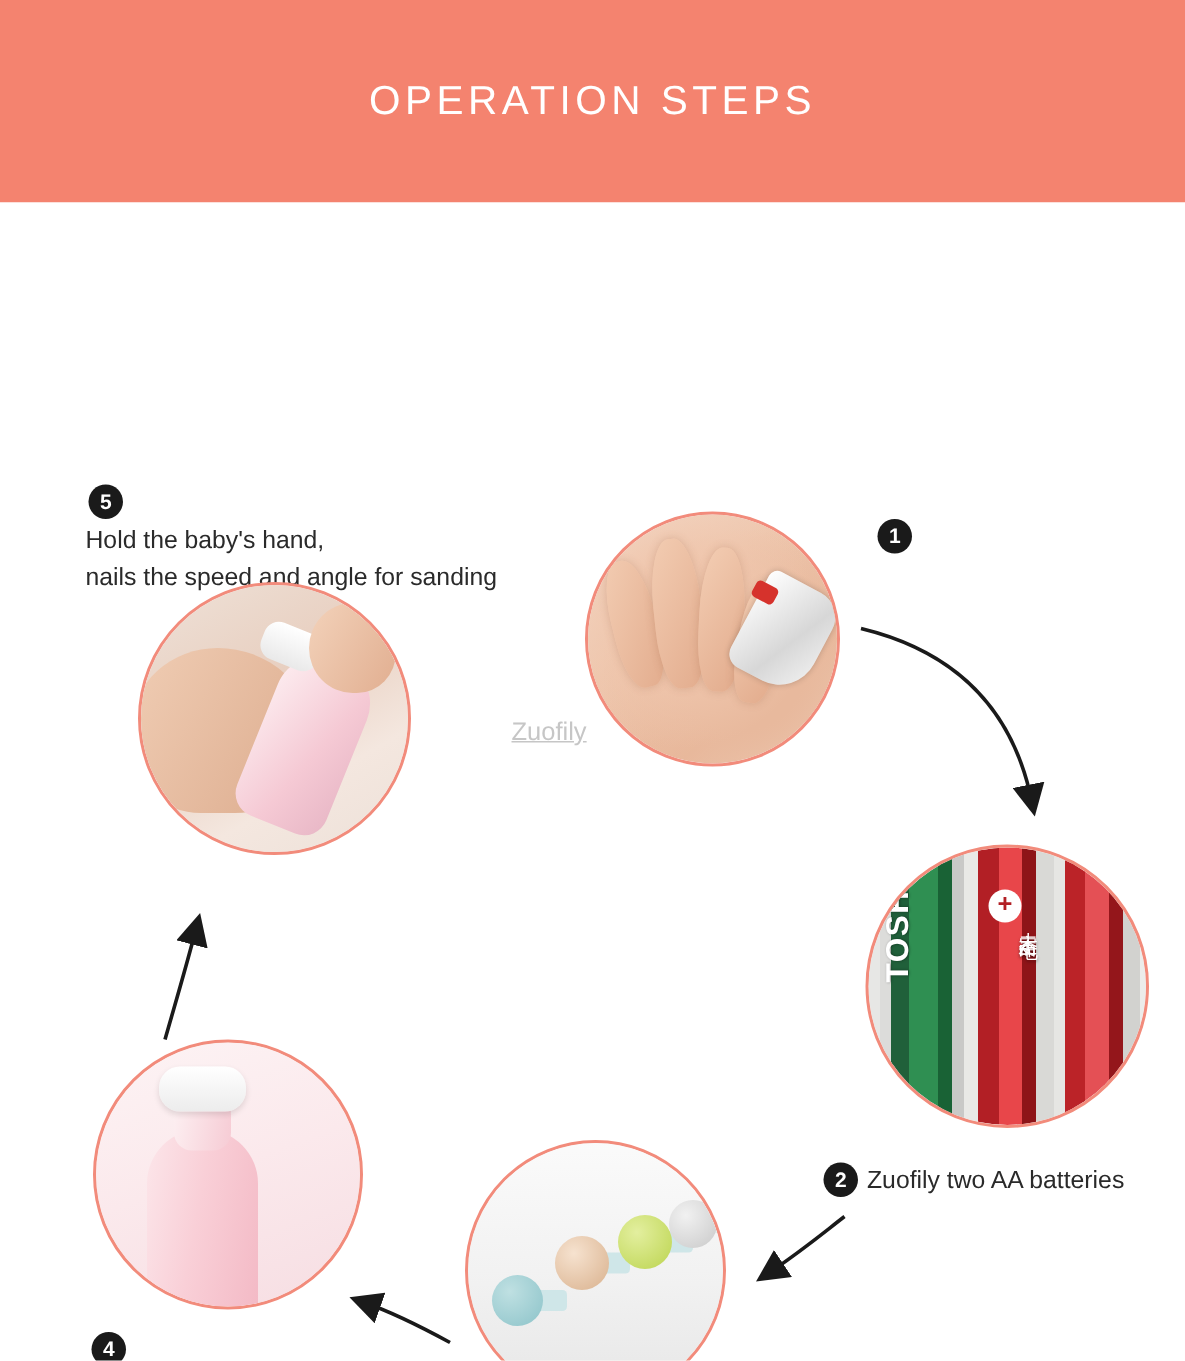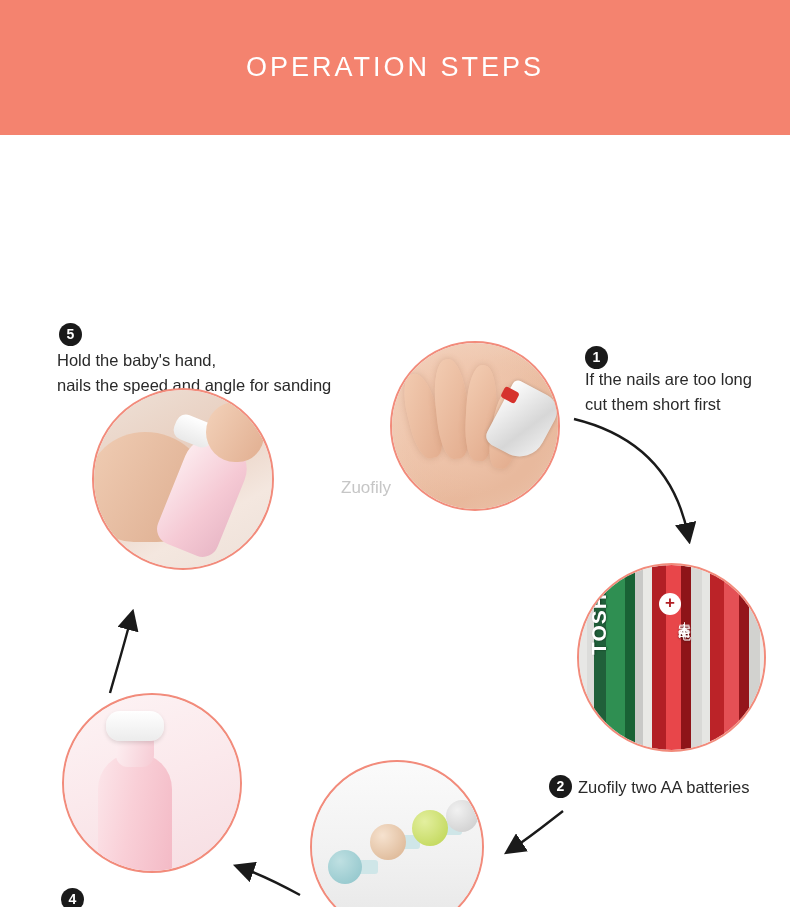--- a/index.html
+++ b/index.html
@@ -219,20 +219,21 @@
   #cap-2 { left: 578px; top: 640px; width: 210px; }
   #cap-4 { left: 88px; top: 751px; width: 230px; }
   #cap-5 { left: 57px; top: 213px; width: 360px; }
 
   
   .watermark {
     position: absolute;
     left: 341px; top: 343px;
     color: #c6c6c6;
     font-size: 17px;
+    text-decoration: underline;
   }
 
   
   .arrows {
     position: absolute;
     left: 0; top: 0;
     width: 790px; height: 907px;
     pointer-events: none;
   }
 </style>
@@ -270,22 +271,20 @@
     <div class="inner">
       <div class="bg"></div>
       <div class="hand"></div>
       <div class="dev"></div>
       <div class="dev-cap"></div>
       <div class="thumb"></div>
     </div>
   </div>
 
   <div class="badge" id="badge-1">1</div>
-  <div class="caption" id="cap-1">If the nails are too long
-cut them short first</div>
   <div class="photo" id="photo-step1">
     <div class="inner">
       <div class="bg"></div>
       <div class="finger f1"></div>
       <div class="finger f2"></div>
       <div class="finger f3"></div>
       <div class="finger f4"></div>
       <div class="clipper"></div>
       <div class="clip-red"></div>
     </div>

